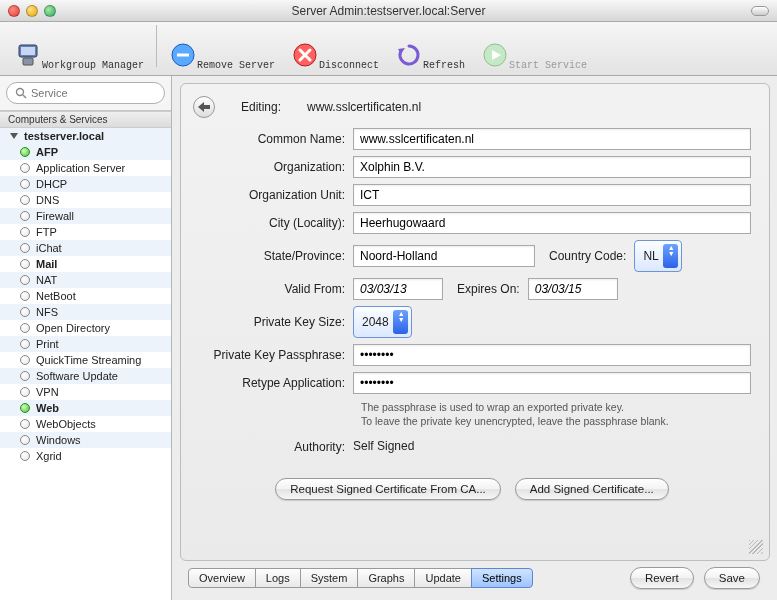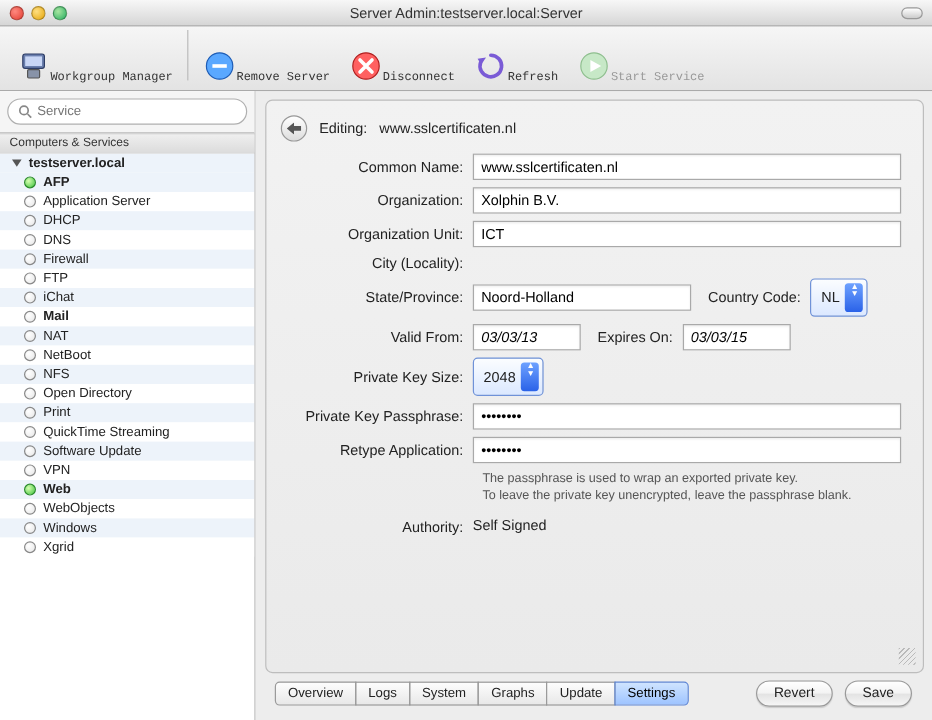--- a/index.html
+++ b/index.html
@@ -47,21 +47,21 @@
 }
 .tool .icon { width: 28px; height: 28px; margin-bottom: 2px; display: flex; align-items: center; justify-content: center; }
 .tool-sep { width: 1px; height: 42px; background: #bbb; margin: 0 4px 4px; }
 
 
 .main {
   display: flex;
   height: calc(600px - 22px - 54px);
 }
 .sidebar {
-  width: 213px; flex: none;
+  width: 172px; flex: none;
   background: #fff;
   border-right: 1px solid #b5b5b5;
   display: flex; flex-direction: column;
 }
 .search-row { padding: 6px; border-bottom: 1px solid #c8c8c8; background: #f5f5f5; }
 .search-field {
   width: 100%; height: 22px; border-radius: 11px;
   border: 1px solid #b0b0b0; background: #fff;
   display: flex; align-items: center; padding: 0 8px; gap: 4px;
   color: #888;
@@ -91,21 +91,21 @@
 
 .content { flex: 1; display: flex; flex-direction: column; padding: 7px 7px 7px 8px; background: #ededed; }
 .card {
   flex: 1;
   background: linear-gradient(#f2f2f2,#eaeaea);
   border: 1px solid #bdbdbd; border-radius: 6px;
   padding: 12px 18px 10px 12px;
   position: relative;
   overflow: hidden;
 }
-.editing-row { display: flex; align-items: center; gap: 10px; margin-bottom: 10px; font-size: 12px; }
+.editing-row { display: flex; align-items: center; gap: 26px; margin-bottom: 10px; font-size: 12px; }
 .back-btn {
   width: 22px; height: 22px; border-radius: 50%;
   border: 1px solid #999; background: linear-gradient(#fff,#ddd);
   display: flex; align-items: center; justify-content: center; font-size: 13px; color: #444;
 }
 .form-row { display: flex; align-items: center; margin-bottom: 6px; }
 .form-label { width: 160px; text-align: right; padding-right: 8px; font-size: 12px; color: #222; }
 .form-input {
   flex: 1; height: 22px; border: 1px solid #a9a9a9; background: #fff;
   padding: 0 6px; font-size: 12px; outline: none;
@@ -353,20 +353,21 @@
       <div class="form-row">
         <div class="form-label">Organization:</div>
         <input class="form-input" value="Xolphin B.V." style="">
       </div>
       <div class="form-row">
         <div class="form-label">Organization Unit:</div>
         <input class="form-input" value="ICT" style="">
       </div>
       <div class="form-row">
         <div class="form-label">City (Locality):</div>
+        <input class="form-input" value="Heerhugowaard" style="">
       </div>
       <div class="form-row">
         <div class="form-label">State/Province:</div>
         <input class="form-input med" value="Noord-Holland" style="">
         <div class="inline-label">Country Code:</div>
         <div class="select">
           <span>NL</span>
           <span class="arrows">▲<br>▼</span>
         </div>
       </div>
@@ -394,20 +395,22 @@
       <div class="hint">
         <div>The passphrase is used to wrap an exported private key.</div>
         <div>To leave the private key unencrypted, leave the passphrase blank.</div>
       </div>
       <div class="authority">
         <div class="form-label">Authority:</div>
         <div class="val">Self Signed</div>
       </div>
 
       <div class="card-actions">
+        <button class="aqua-btn">Request Signed Certificate From CA...</button>
+        <button class="aqua-btn">Add Signed Certificate...</button>
       </div>
 
       <div class="corner-grip"></div>
     </div>
 
     <div class="bottom">
       <div class="tabbar">
         <div class="tab">Overview</div>
         <div class="tab">Logs</div>
         <div class="tab">System</div>

